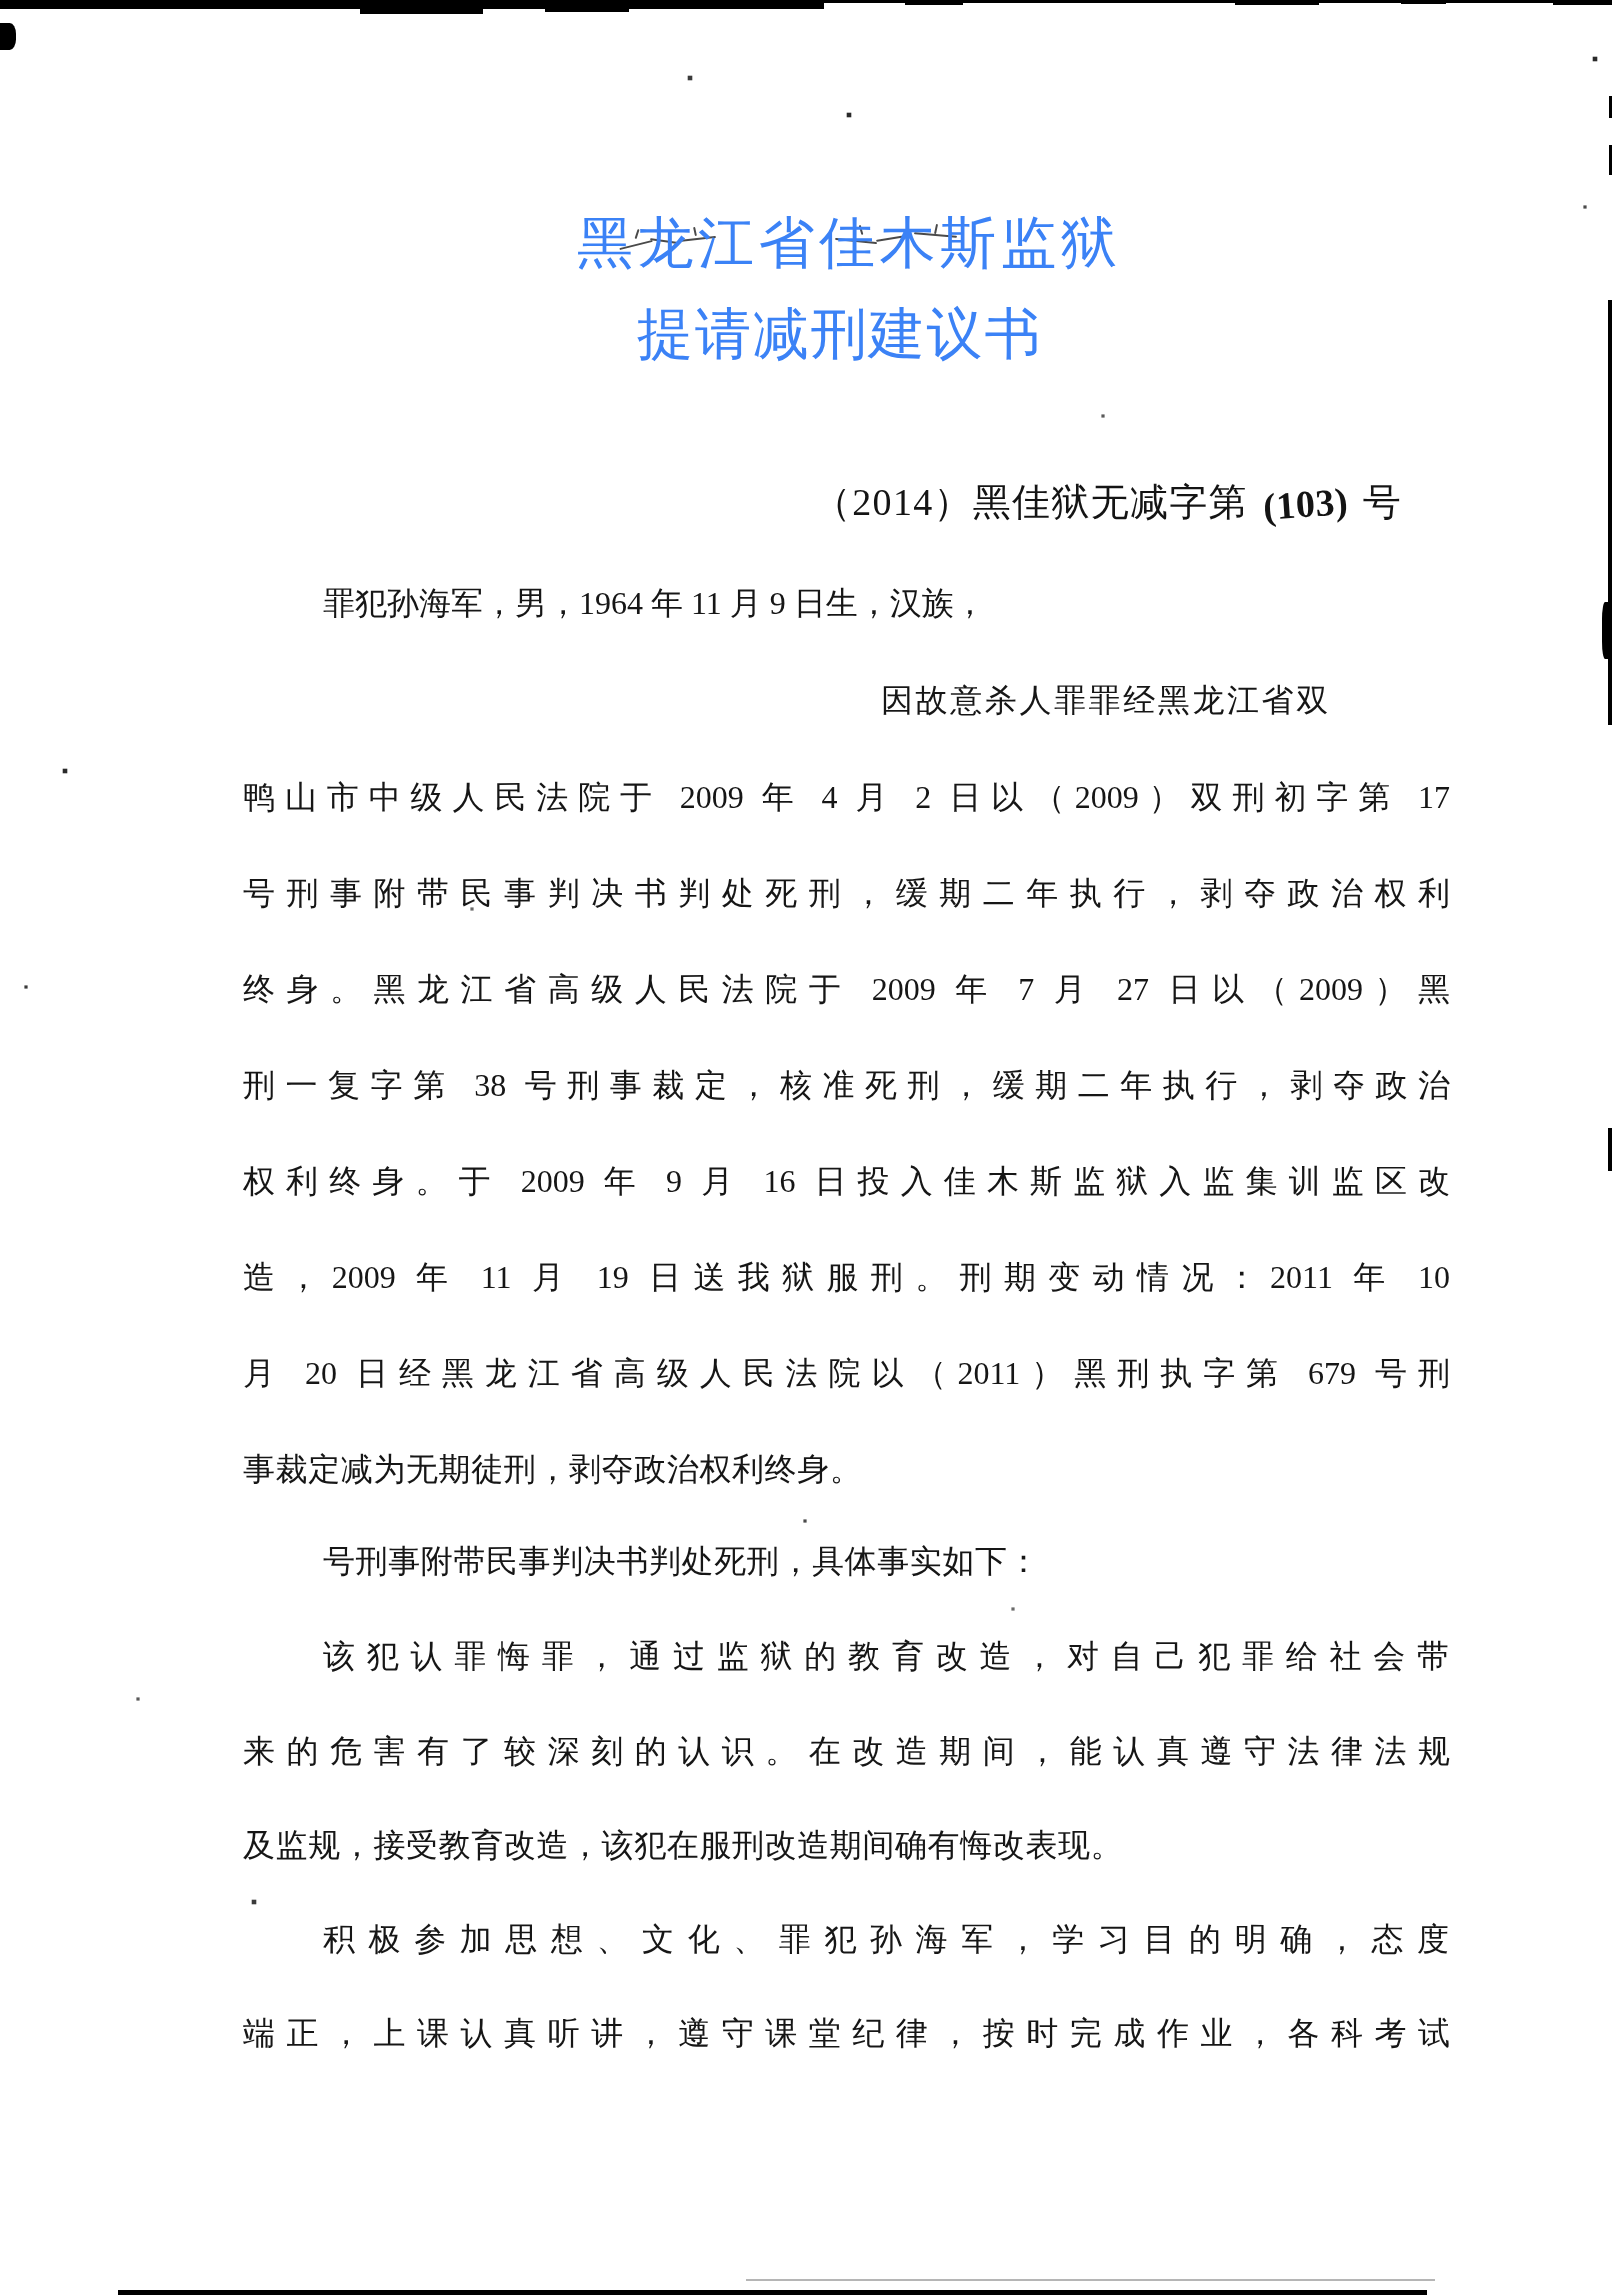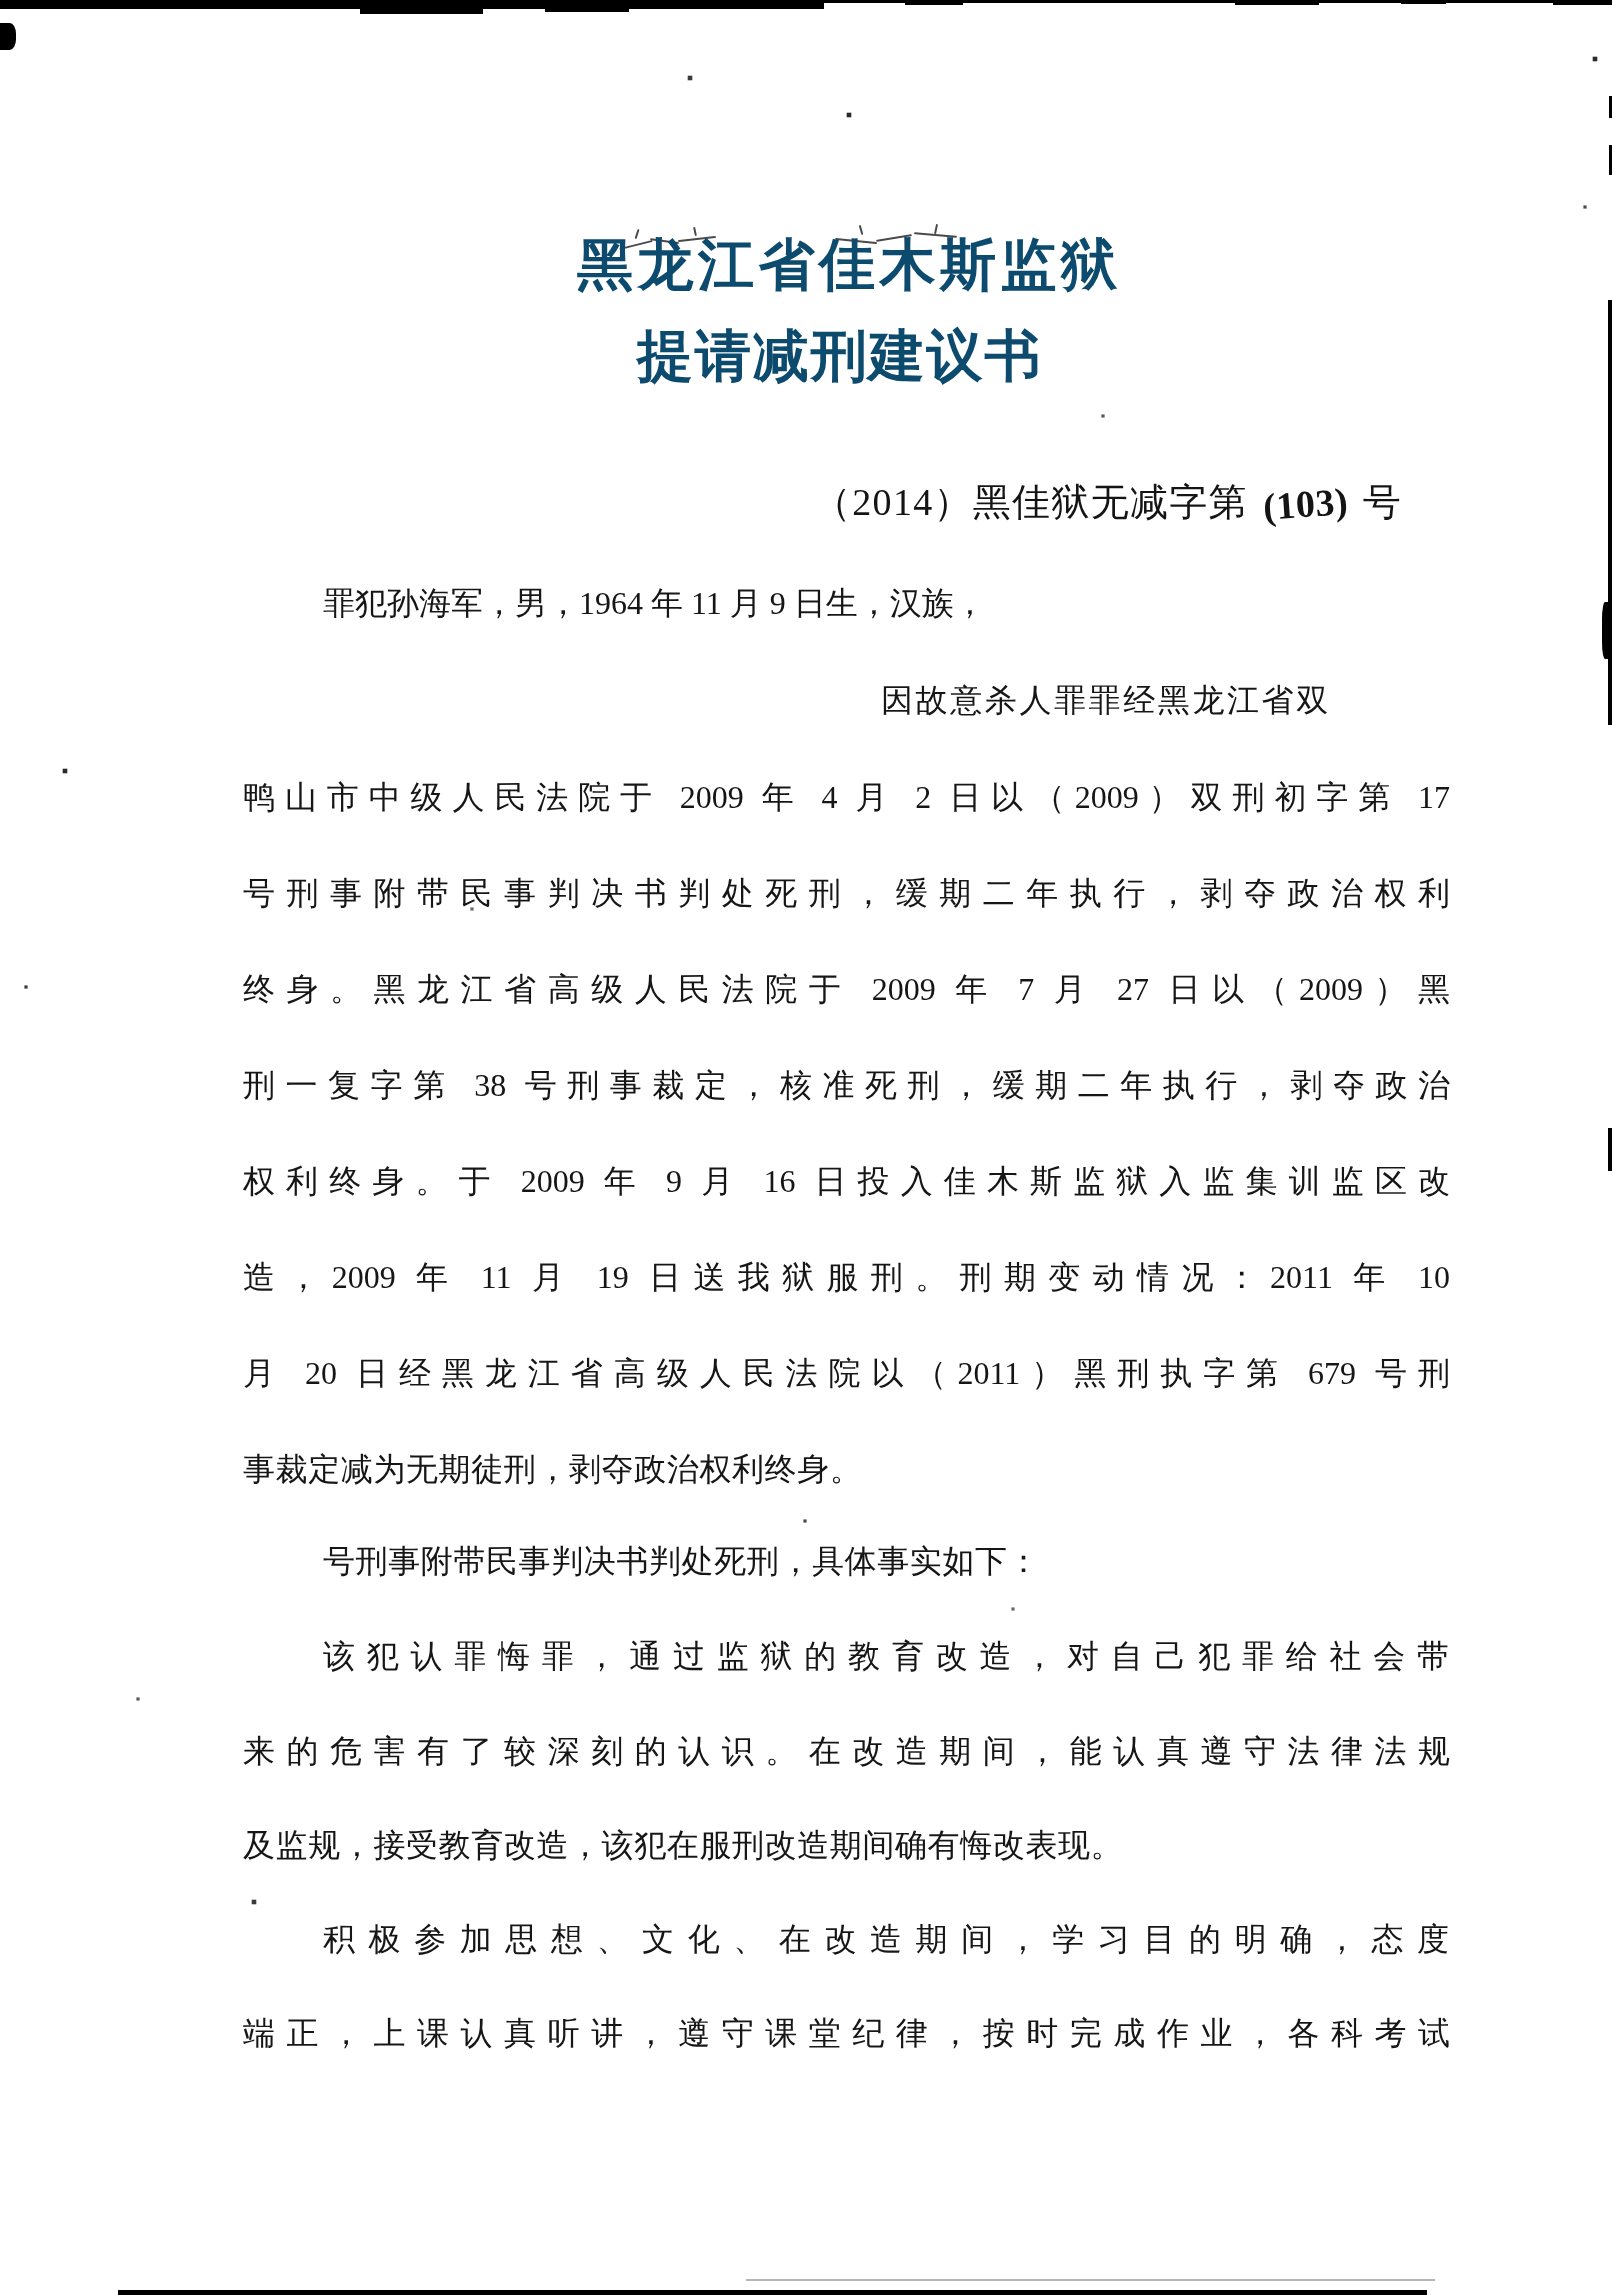--- a/index.html
+++ b/index.html
@@ -8,25 +8,24 @@
     width:1613px;height:2295px;
     background:#ffffff;
     overflow:hidden;
     font-family:"Liberation Serif","DejaVu Serif",serif;
     color:#141414;
   }
   
   .title-line{
     position:absolute;
     font-size:56px;
-    font-weight:bold;
+    font-weight:normal;
     line-height:1;
     white-space:nowrap;
-    color:#0c4a6e;
-    margin-top:22px;
+    color:#3b82f6;
   }
   .title-1{left:577px;top:215px;letter-spacing:4.5px;}
   .title-2{left:637px;top:306px;letter-spacing:1.9px;}
   
   .doc-number{
     position:absolute;left:813px;top:483px;
     font-size:38px;line-height:1.05;letter-spacing:1.3px;white-space:nowrap;
   }
   .doc-number .stamp{
     display:inline-block;
@@ -132,17 +131,17 @@
   <div class="bline just" style="left:243px;top:973px;">终身。黑龙江省高级人民法院于 2009 年 7 月 27 日以（2009）黑</div>
   <div class="bline just" style="left:243px;top:1069px;">刑一复字第 38 号刑事裁定，核准死刑，缓期二年执行，剥夺政治</div>
   <div class="bline just" style="left:243px;top:1165px;">权利终身。于 2009 年 9 月 16 日投入佳木斯监狱入监集训监区改</div>
   <div class="bline just" style="left:243px;top:1261px;">造，2009 年 11 月 19 日送我狱服刑。刑期变动情况：2011 年 10</div>
   <div class="bline just" style="left:243px;top:1357px;">月 20 日经黑龙江省高级人民法院以（2011）黑刑执字第 679 号刑</div>
   <div class="bline ls1" style="left:243px;top:1453px;">事裁定减为无期徒刑，剥夺政治权利终身。</div>
   <div class="bline ls1" style="left:323px;top:1545px;">号刑事附带民事判决书判处死刑，具体事实如下：</div>
   <div class="bline just w1736" style="left:323px;top:1640px;">该犯认罪悔罪，通过监狱的教育改造，对自己犯罪给社会带</div>
   <div class="bline just" style="left:243px;top:1735px;">来的危害有了较深刻的认识。在改造期间，能认真遵守法律法规</div>
   <div class="bline ls1" style="left:243px;top:1829px;">及监规，接受教育改造，该犯在服刑改造期间确有悔改表现。</div>
-  <div class="bline just w1736" style="left:323px;top:1923px;">积极参加思想、文化、在改造期间，学习目的明确，态度</div>
+  <div class="bline just w1736" style="left:323px;top:1923px;">积极参加思想、文化、罪犯孙海军，学习目的明确，态度</div>
   <div class="bline just" style="left:243px;top:2017px;">端正，上课认真听讲，遵守课堂纪律，按时完成作业，各科考试</div>
 
 </div>
 
 
 </body></html>

